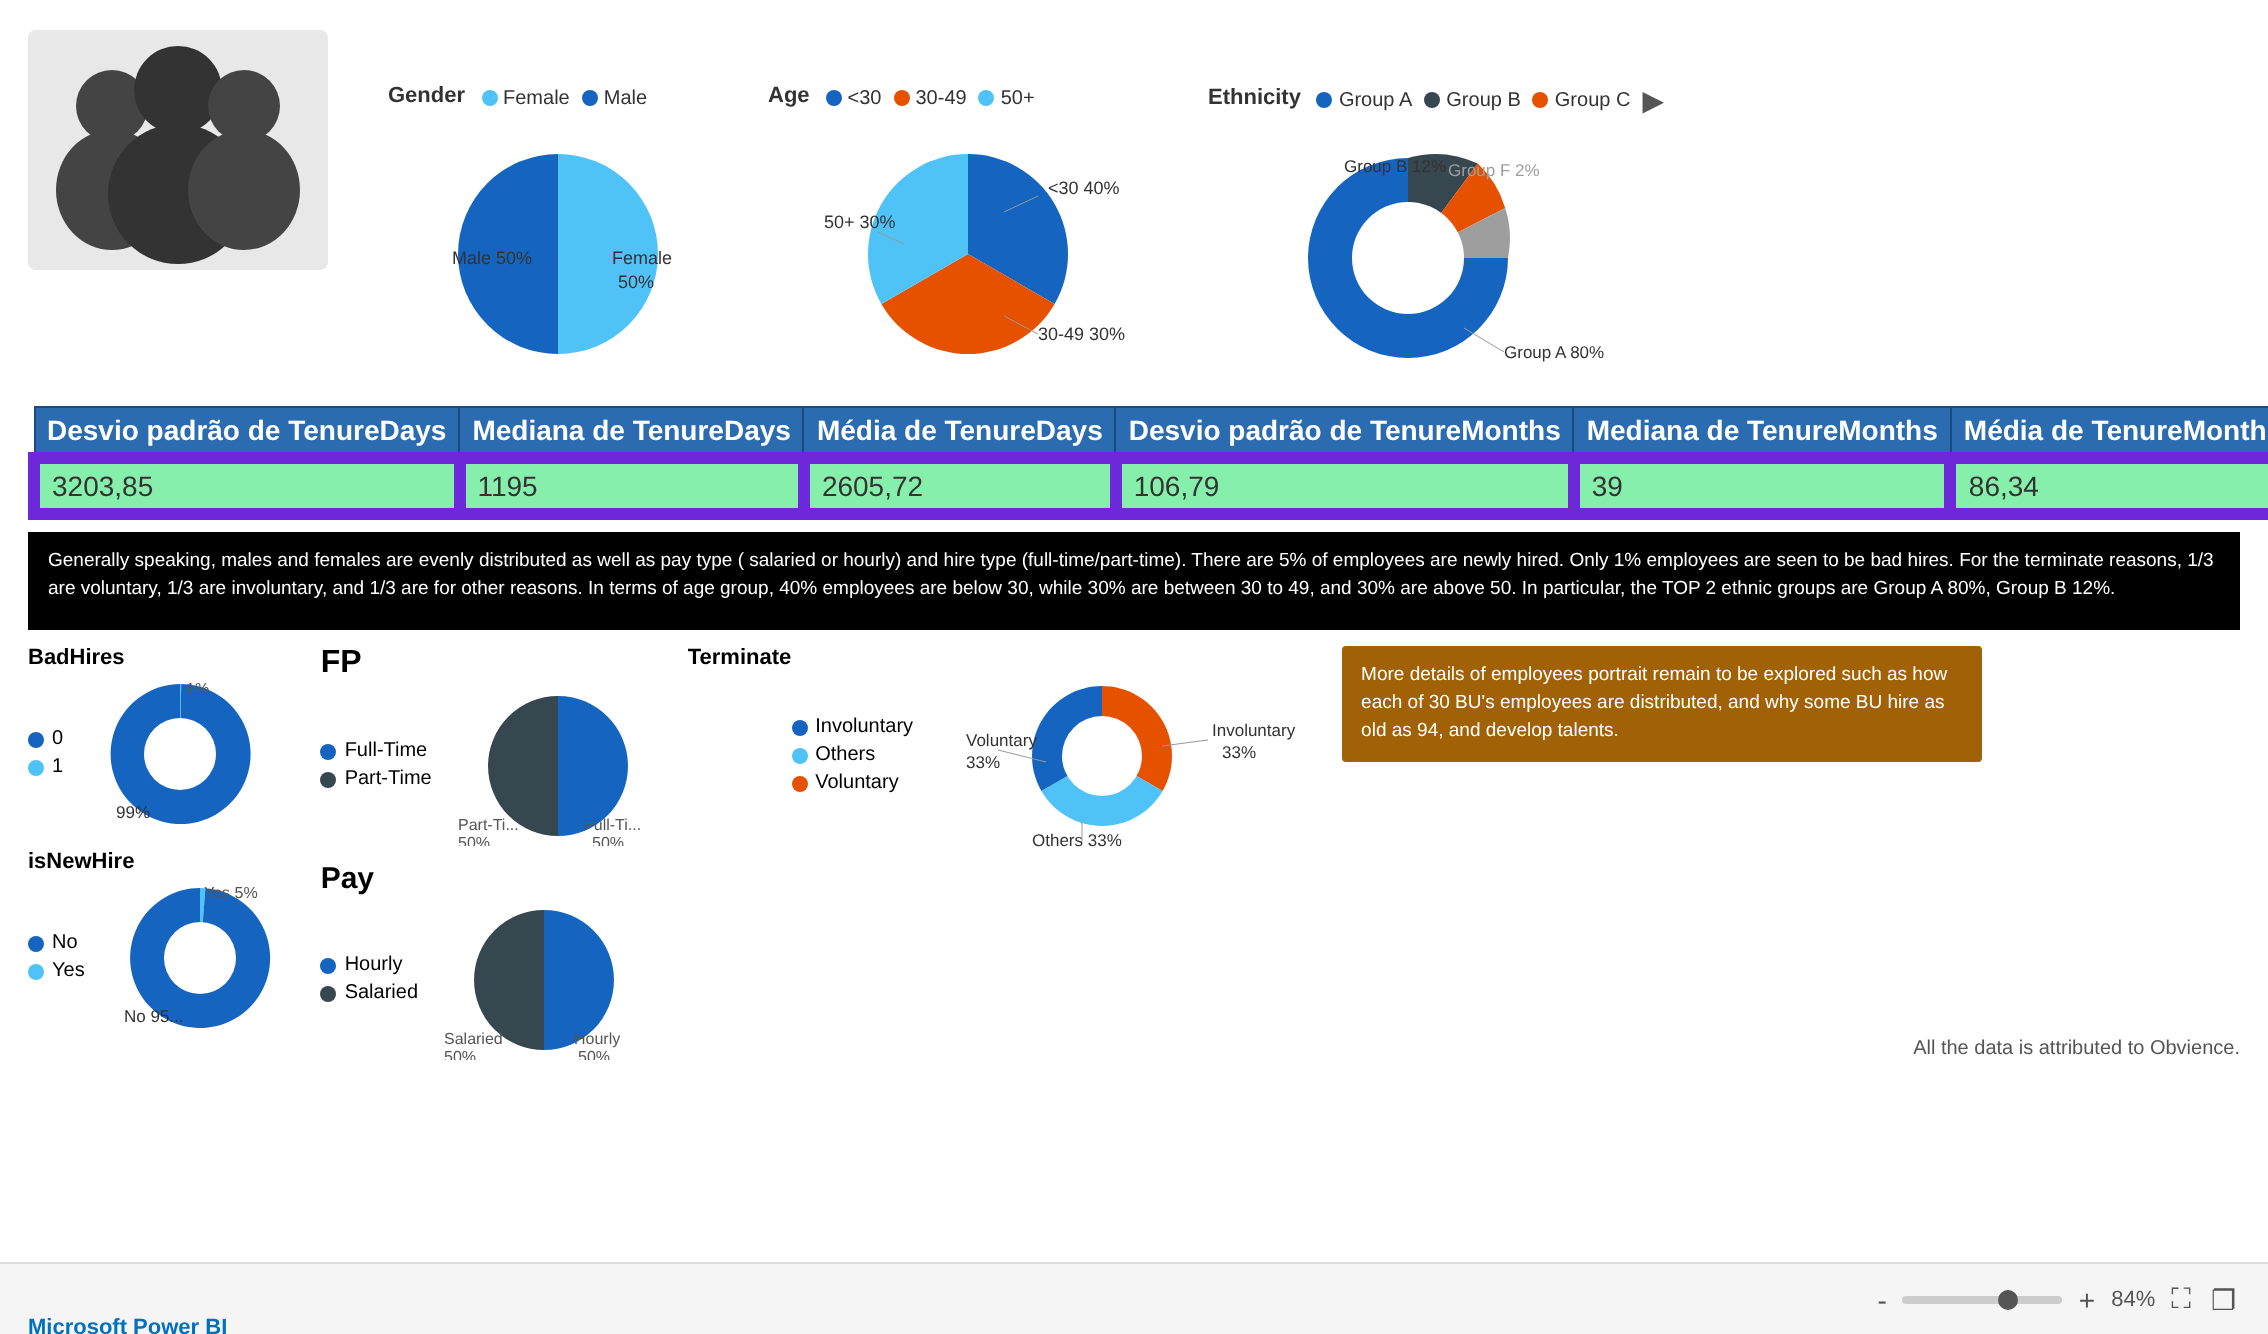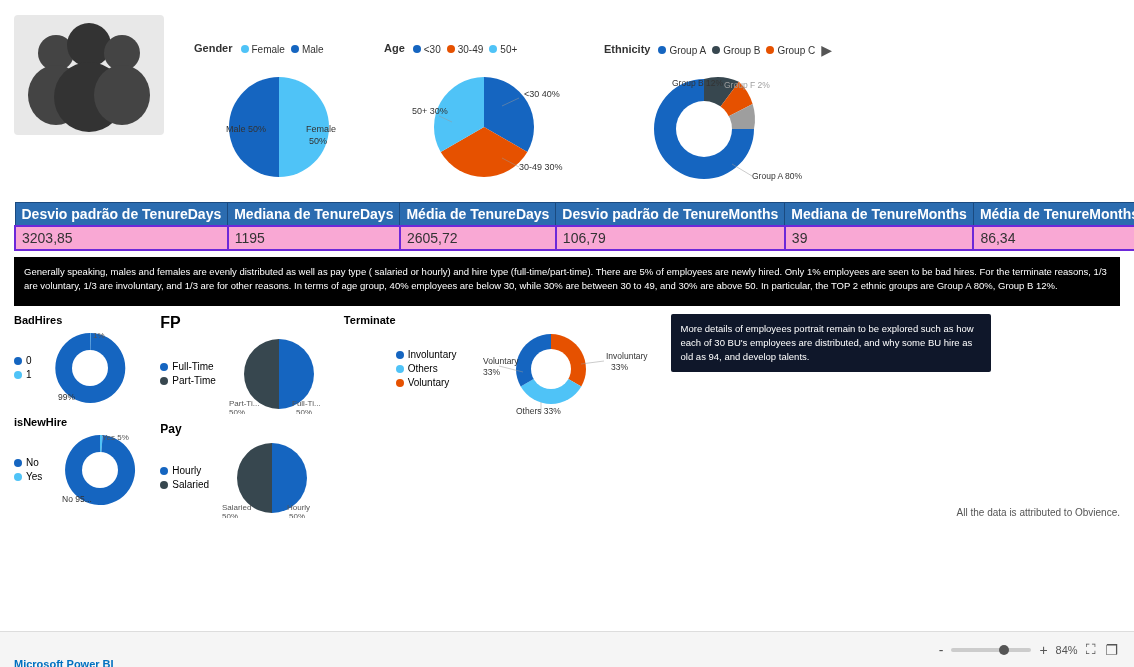--- a/index.html
+++ b/index.html
@@ -15,40 +15,40 @@
     .chart-title { font-size: 11px; font-weight: 600; color: #333; margin-bottom: 2px; }
     .legend-row { display: flex; gap: 6px; align-items: center; flex-wrap: wrap; }
     .legend-item { display: flex; align-items: center; gap: 3px; font-size: 10px; color: #333; }
     .legend-dot { width: 8px; height: 8px; border-radius: 50%; flex-shrink: 0; }
     .pie-container { position: relative; margin-top: 4px; }
     svg text { font-family: 'Segoe UI', Arial, sans-serif; }
     
     
     .stats-table { width: 100%; border-collapse: collapse; margin-bottom: 6px; font-size: 14px; }
     .stats-table th { background: #2B6CB0; color: white; padding: 3px 6px; border: 1px solid #1a4a80; font-weight: 600; text-align: left; white-space: nowrap; }
-    .stats-table td { padding: 3px 6px; border: 2px solid #6d28d9; background: #f9a8d4; color: #333; }
+    .stats-table td { padding: 3px 6px; border: 6px solid #6d28d9; background: #86efac; color: #333; }
     
     
     .info-box { background: black; color: white; padding: 8px 10px; font-size: 9.5px; line-height: 1.5; margin-bottom: 8px; }
     .info-box p { margin-bottom: 4px; }
     
     
     .bottom-section { display: flex; gap: 10px; }
     .bottom-col { display: flex; flex-direction: column; gap: 8px; }
     .mini-chart-block { display: flex; flex-direction: column; }
     .mini-chart-inner { display: flex; align-items: center; gap: 8px; }
     .mini-legend { display: flex; flex-direction: column; gap: 3px; }
     .mini-legend-item { display: flex; align-items: center; gap: 4px; font-size: 10px; }
     
     
     .terminate-area { display: flex; flex-direction: row; }
     .terminate-inner { display: flex; align-items: center; gap: 4px; }
     
     
-    .blue-info-box { background: #0f172a; color: white; padding: 8px 10px; font-size: 9.5px; line-height: 1.5; width: 320px; border-radius: 2px; }
+    .blue-info-box { background: #a16207; color: white; padding: 8px 10px; font-size: 9.5px; line-height: 1.5; width: 320px; border-radius: 2px; }
     
     
     .attribution { font-size: 10px; color: #555; text-align: right; margin-top: 6px; }
     
     
     .footer { height: 36px; background: #f5f5f5; border-top: 1px solid #ddd; display: flex; align-items: center; justify-content: space-between; padding: 0 14px; }
     .footer-left { display: flex; align-items: center; gap: 8px; margin-top: 28px; }
     .powerbi-link { color: #0070C0; font-size: 11px; font-weight: 600; text-decoration: none; }
     .footer-right { display: flex; align-items: center; gap: 6px; font-size: 11px; color: #555; }
     .icon-btn { cursor: pointer; font-size: 14px; color: #555; background: none; border: none; padding: 2px; }
@@ -291,21 +291,21 @@
               <path d="M55,40 L55,5 A35,35 0 0,1 55,75 Z" fill="#1565C0"></path>
               <text x="5" y="72" font-size="8" fill="#555">Part-Ti...</text>
               <text x="5" y="81" font-size="8" fill="#555">50%</text>
               <text x="68" y="72" font-size="8" fill="#555">Full-Ti...</text>
               <text x="72" y="81" font-size="8" fill="#555">50%</text>
             </svg>
           </div>
         </div>
 
         <div class="mini-chart-block">
-          <div style="font-size:12px; font-weight:600; margin-bottom:2px;">Pay</div>
+          <div style="font-size:15px; font-weight:600; margin-bottom:2px;">Pay</div>
           <div class="mini-chart-inner">
             <div class="mini-legend">
               <div class="mini-legend-item">
                 <div class="legend-dot" style="background:#1565C0;"></div>
                 <span>Hourly</span>
               </div>
               <div class="mini-legend-item">
                 <div class="legend-dot" style="background:#37474F;"></div>
                 <span>Salaried</span>
               </div>

